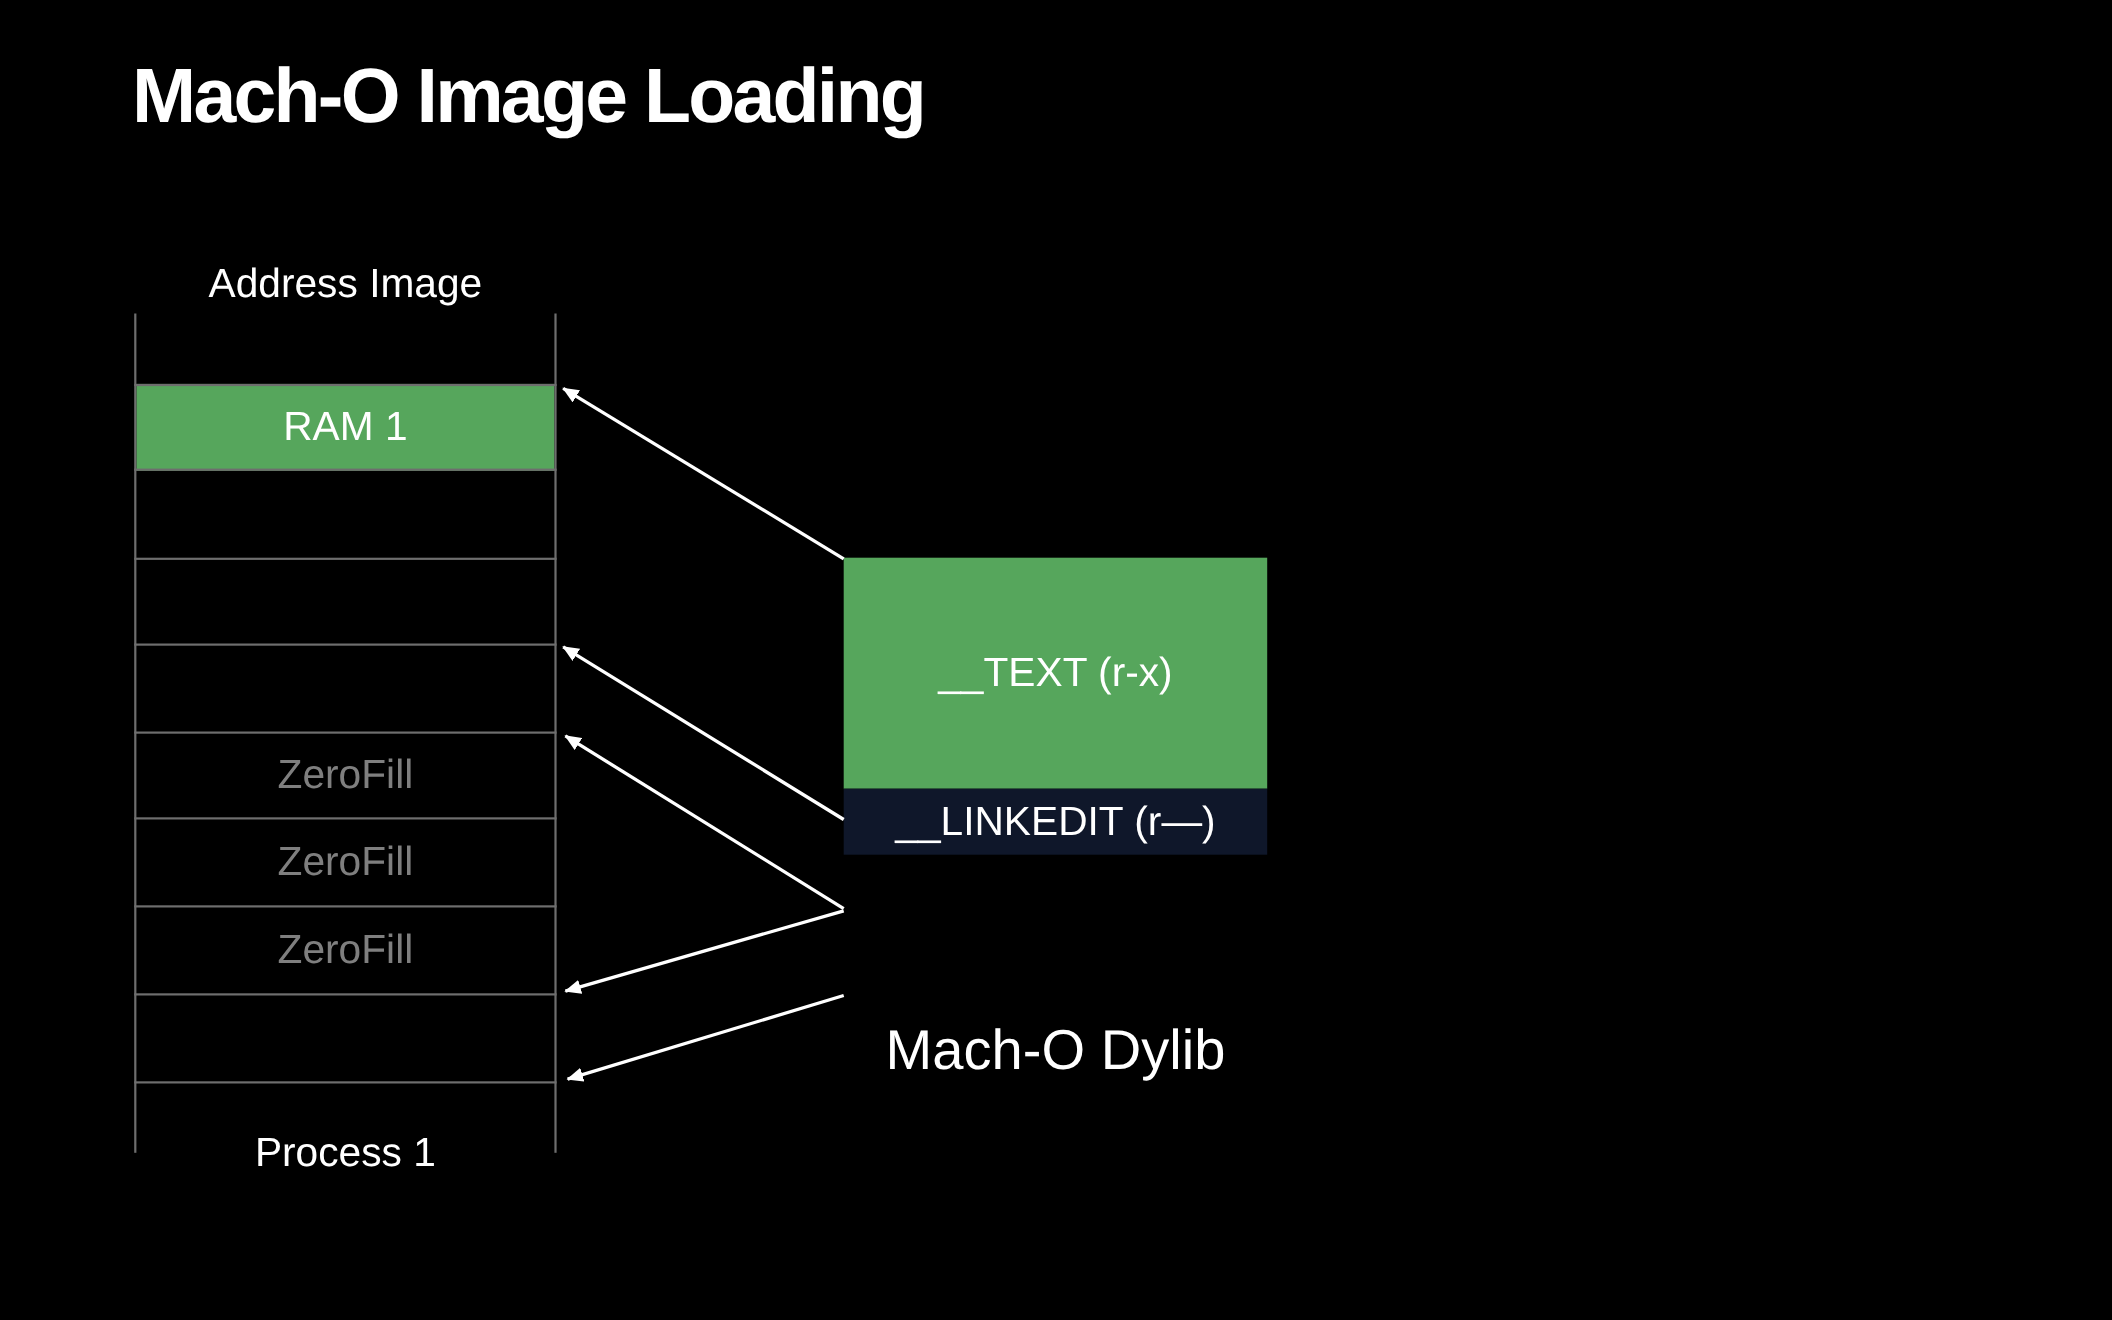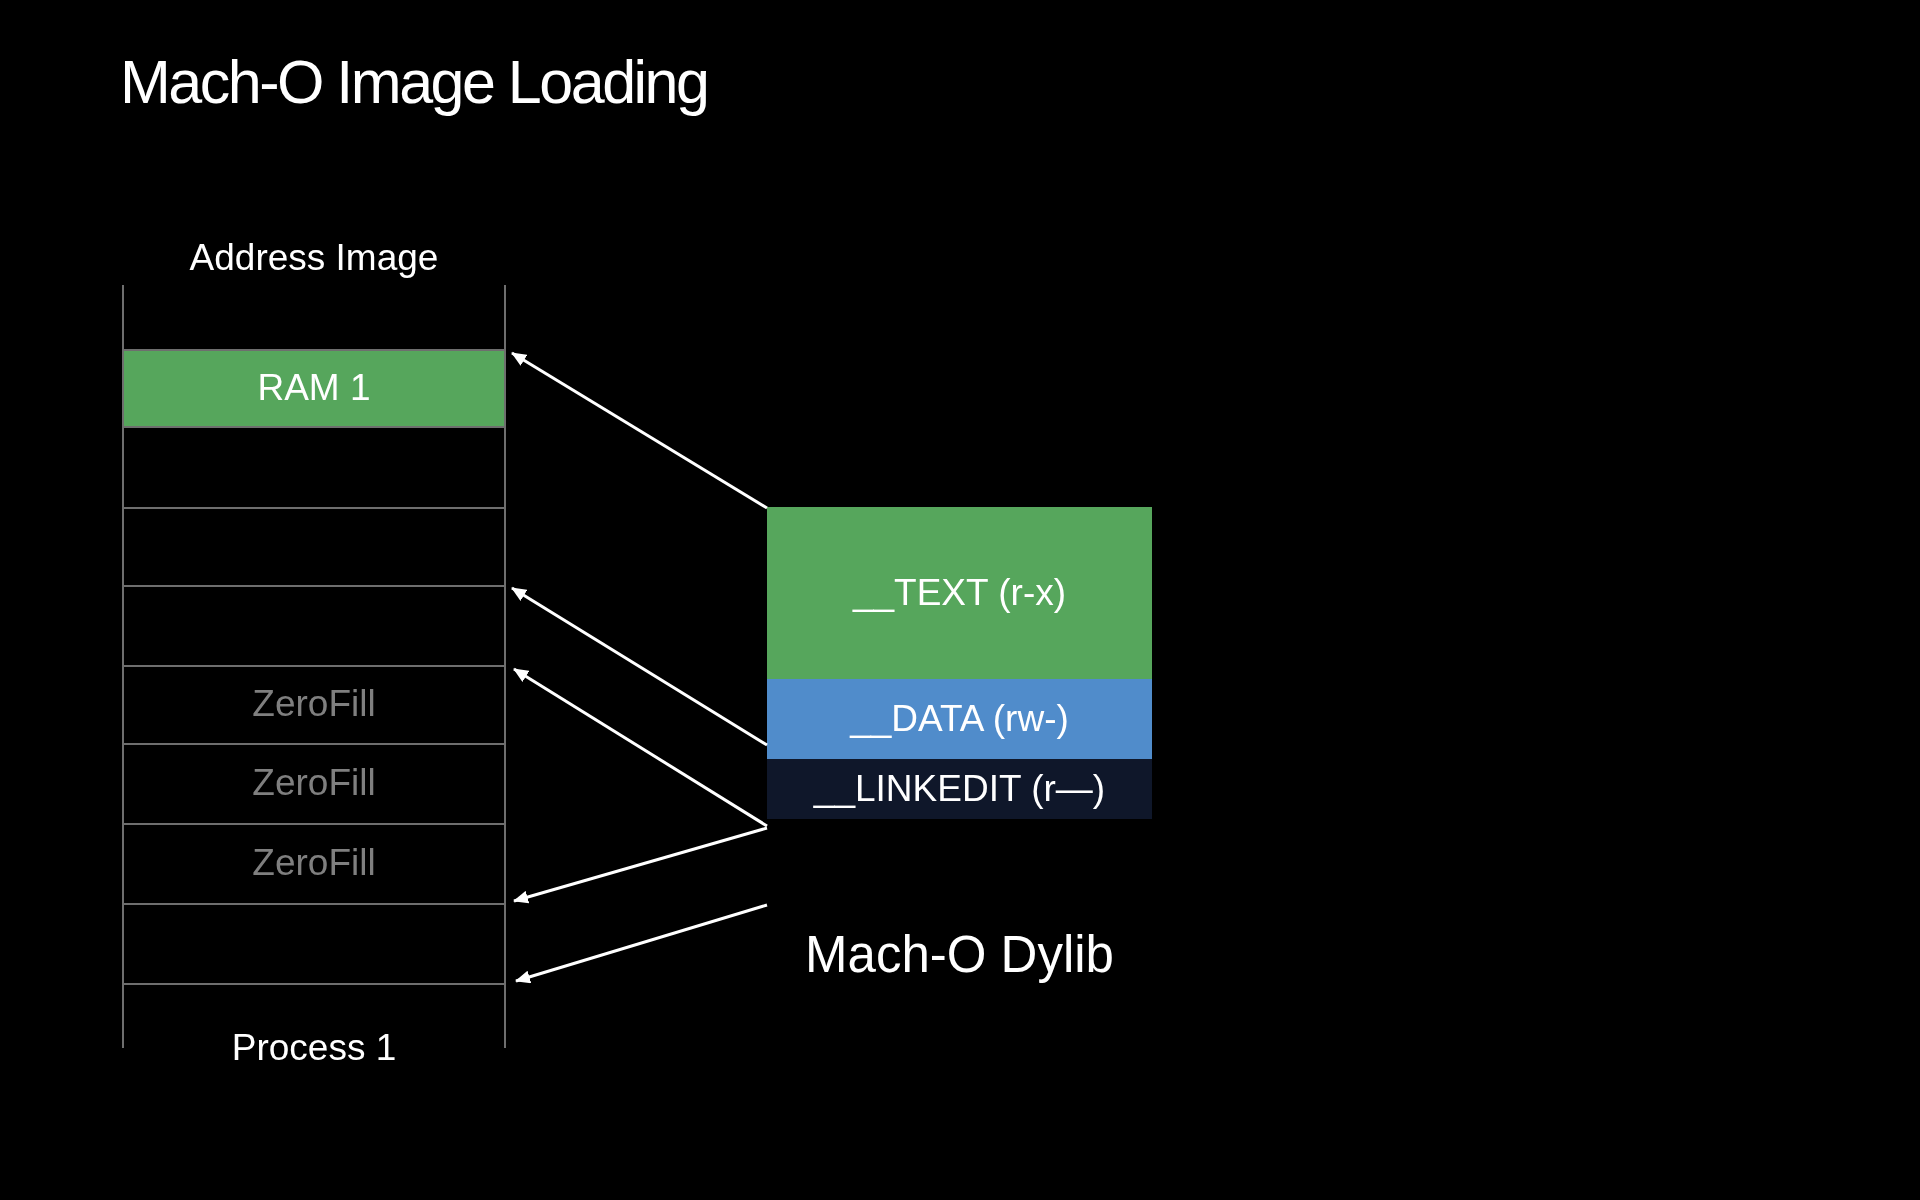--- a/index.html
+++ b/index.html
@@ -9,22 +9,22 @@
     background:#000;
     overflow:hidden;
     font-family:"Liberation Sans", sans-serif;
     color:#fff;
   }
   
   .slide-title{
     position:absolute;
     left:120px;top:52px;
     margin:0;
-    font-size:61px;
-    font-weight:400;
+    font-size:70px;
+    font-weight:700;
     letter-spacing:-2.5px;
     line-height:1;
     color:#fff;
     white-space:nowrap;
   }
   
   .ladder{
     position:absolute;
     left:122px;top:285px;
     width:384px;height:763px;
@@ -63,21 +63,21 @@
   .dylib{
     position:absolute;
     left:767px;top:507px;
     width:385px;height:397px;
   }
   .seg{
     display:flex;align-items:center;justify-content:center;
     font-size:37px;color:#fff;
     white-space:nowrap;
   }
-  .seg.text{height:172px;background:#56A65C;}
+  .seg.text{height:210px;background:#56A65C;}
   .seg.data{height:80px;background:#508CCB;}
   .seg.linkedit{height:60px;background:#0f172a;}
   .dylib-caption{
     position:absolute;
     top:418px;left:0;width:100%;
     text-align:center;
     font-size:51px;color:#fff;
     white-space:nowrap;
   }
   
@@ -117,23 +117,20 @@
     <div class="row-label zf zf1">ZeroFill</div>
     <div class="row-label zf zf2">ZeroFill</div>
     <div class="row-label zf zf3">ZeroFill</div>
     <div class="row-label process">Process 1</div>
   </div>
 
   <div class="dylib">
     <div class="seg text">
       <span>__TEXT (r-x)</span>
     </div>
-    <div class="seg data">
-      <span>__DATA (rw-)</span>
-    </div>
     <div class="seg linkedit">
       <span>__LINKEDIT (r—)</span>
     </div>
     <div class="dylib-caption">Mach-O Dylib</div>
   </div>
 
   <svg class="arrows" viewBox="0 0 1920 1200">
     <defs>
       <marker id="ah" markerUnits="userSpaceOnUse" markerWidth="16" markerHeight="13" refX="14" refY="6.5" orient="auto">
         <polygon points="0 0, 15 6.5, 0 13" fill="#FFFFFF"></polygon>

